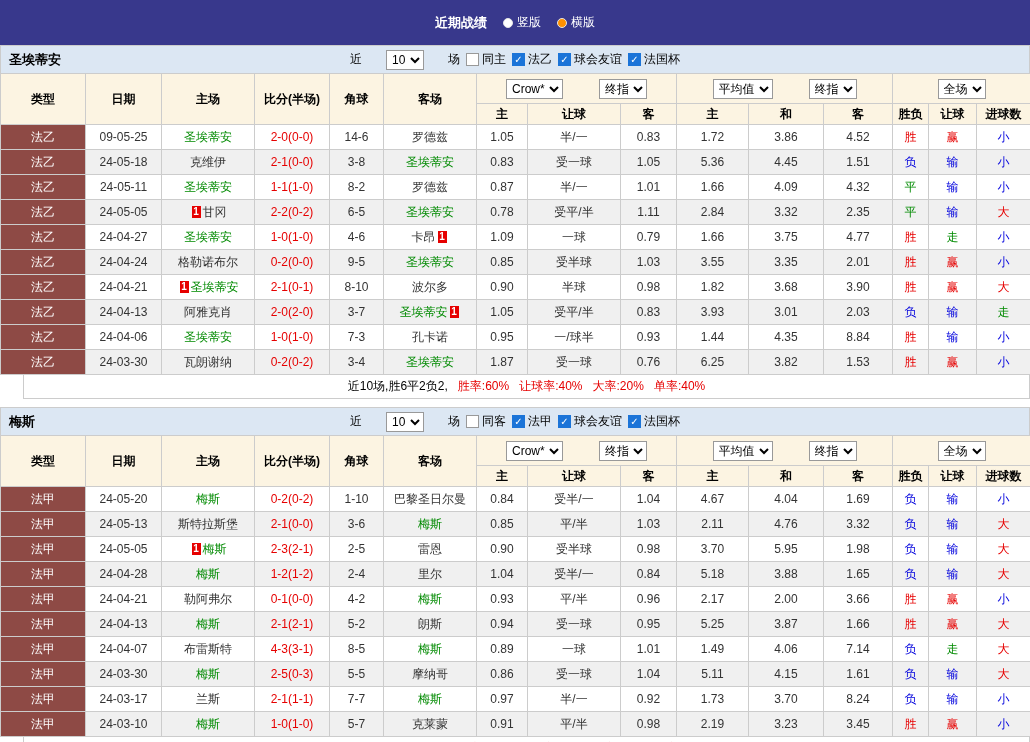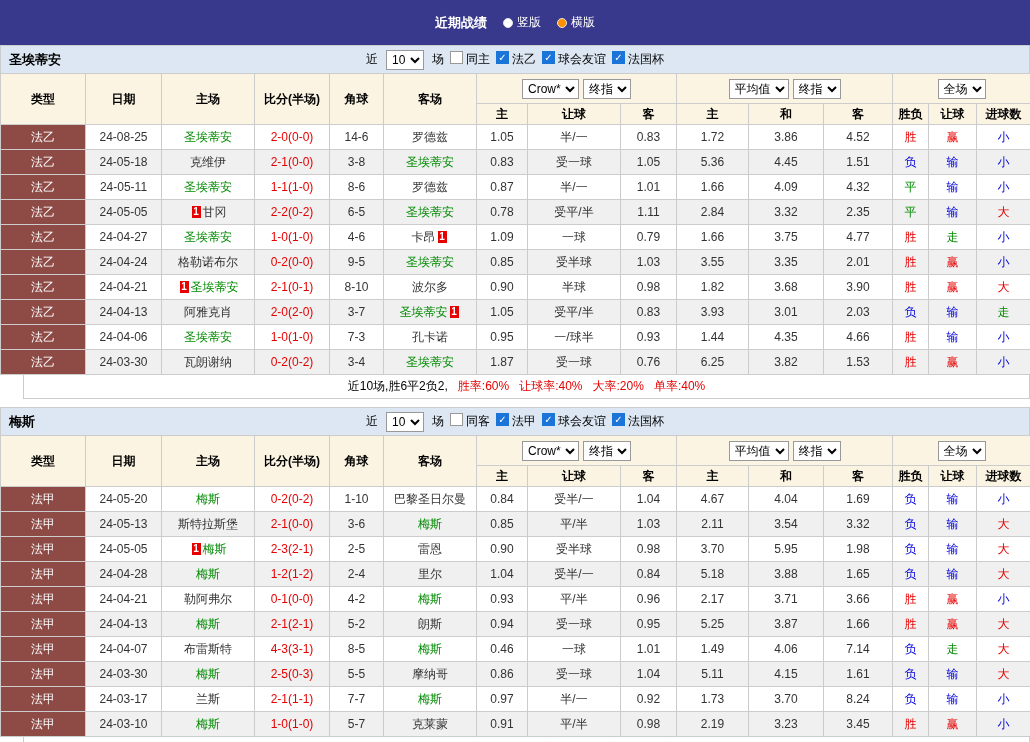--- a/index.html
+++ b/index.html
@@ -22,23 +22,23 @@
     height:28px; background:var(--section-header-bg,#dce7f3);
     border:1px solid var(--border,#ccc); border-bottom:none;
     position:relative; display:flex; align-items:center;
   }
   .team-name { font-weight:bold; font-size:13px; color:#000; padding-left:8px; position:relative; z-index:2; }
   .filters {
     position:absolute; left:0; top:0; right:0; bottom:0;
     display:flex; align-items:center; justify-content:center; gap:6px; z-index:1; color:#000;
   }
   .filters select, .sel-cell select {
-    height:20px; font-size:12px; border:1px solid #999; background:#fff; margin:0 2px; padding:0 1px;
-  }
-  .cb-label { display:flex; gap:3px; cursor:pointer; }
+    height:20px; font-size:12px; border:1px solid #999; background:#fff; margin:0 18px; padding:0 1px;
+  }
+  .cb-label { display:flex; align-items:center; gap:3px; cursor:pointer; }
   .cb {
     width:13px; height:13px; border:1px solid #999; background:#fff;
     display:flex; align-items:center; justify-content:center;
     font-size:10px; line-height:1; color:#fff;
   }
   .cb.checked { background:var(--cb-blue,#1b74d8); border-color:var(--cb-blue,#1b74d8); }
   table { width:1030px; border-collapse:collapse; table-layout:fixed; }
   th, td {
     border:1px solid var(--border,#ccc); text-align:center;
     white-space:nowrap; overflow:hidden; padding:0;
@@ -144,21 +144,21 @@
             <th>和</th>
             <th>客</th>
             <th>胜负</th>
             <th>让球</th>
             <th>进球数</th>
           </tr>
         </thead>
         <tbody>
           <tr class="">
             <td class="type">法乙</td>
-            <td>24-08-25</td>
+            <td>09-05-25</td>
             <td><span class="focus">圣埃蒂安</span></td>
             <td class="score">2-0(0-0)</td>
             <td>14-6</td>
             <td><span class="">罗德兹</span></td>
             <td>1.05</td>
             <td>半/一</td>
             <td>0.83</td>
             <td>1.72</td>
             <td>3.86</td>
             <td>4.52</td>
@@ -181,21 +181,21 @@
             <td>1.51</td>
             <td class="c-blue">负</td>
             <td class="c-blue">输</td>
             <td class="c-blue">小</td>
           </tr>
           <tr class="">
             <td class="type">法乙</td>
             <td>24-05-11</td>
             <td><span class="focus">圣埃蒂安</span></td>
             <td class="score">1-1(1-0)</td>
-            <td>8-6</td>
+            <td>8-2</td>
             <td><span class="">罗德兹</span></td>
             <td>0.87</td>
             <td>半/一</td>
             <td>1.01</td>
             <td>1.66</td>
             <td>4.09</td>
             <td>4.32</td>
             <td class="c-green">平</td>
             <td class="c-blue">输</td>
             <td class="c-blue">小</td>
@@ -290,21 +290,21 @@
             <td>24-04-06</td>
             <td><span class="focus">圣埃蒂安</span></td>
             <td class="score">1-0(1-0)</td>
             <td>7-3</td>
             <td><span class="">孔卡诺</span></td>
             <td>0.95</td>
             <td>一/球半</td>
             <td>0.93</td>
             <td>1.44</td>
             <td>4.35</td>
-            <td>4.66</td>
+            <td>8.84</td>
             <td class="c-red">胜</td>
             <td class="c-blue">输</td>
             <td class="c-blue">小</td>
           </tr>
           <tr class="alt">
             <td class="type">法乙</td>
             <td>24-03-30</td>
             <td><span class="">瓦朗谢纳</span></td>
             <td class="score">0-2(0-2)</td>
             <td>3-4</td>
@@ -418,21 +418,21 @@
             <td class="type">法甲</td>
             <td>24-05-13</td>
             <td><span class="">斯特拉斯堡</span></td>
             <td class="score">2-1(0-0)</td>
             <td>3-6</td>
             <td><span class="focus">梅斯</span></td>
             <td>0.85</td>
             <td>平/半</td>
             <td>1.03</td>
             <td>2.11</td>
-            <td>3.54</td>
+            <td>4.76</td>
             <td>3.32</td>
             <td class="c-blue">负</td>
             <td class="c-blue">输</td>
             <td class="c-red">大</td>
           </tr>
           <tr class="">
             <td class="type">法甲</td>
             <td>24-05-05</td>
             <td><span class="focus"><span class="card">1</span>梅斯</span></td>
             <td class="score">2-3(2-1)</td>
@@ -469,21 +469,21 @@
             <td class="type">法甲</td>
             <td>24-04-21</td>
             <td><span class="">勒阿弗尔</span></td>
             <td class="score">0-1(0-0)</td>
             <td>4-2</td>
             <td><span class="focus">梅斯</span></td>
             <td>0.93</td>
             <td>平/半</td>
             <td>0.96</td>
             <td>2.17</td>
-            <td>3.71</td>
+            <td>2.00</td>
             <td>3.66</td>
             <td class="c-red">胜</td>
             <td class="c-red">赢</td>
             <td class="c-blue">小</td>
           </tr>
           <tr class="alt">
             <td class="type">法甲</td>
             <td>24-04-13</td>
             <td><span class="focus">梅斯</span></td>
             <td class="score">2-1(2-1)</td>
@@ -499,21 +499,21 @@
             <td class="c-red">赢</td>
             <td class="c-red">大</td>
           </tr>
           <tr class="">
             <td class="type">法甲</td>
             <td>24-04-07</td>
             <td><span class="">布雷斯特</span></td>
             <td class="score">4-3(3-1)</td>
             <td>8-5</td>
             <td><span class="focus">梅斯</span></td>
-            <td>0.46</td>
+            <td>0.89</td>
             <td>一球</td>
             <td>1.01</td>
             <td>1.49</td>
             <td>4.06</td>
             <td>7.14</td>
             <td class="c-blue">负</td>
             <td class="c-green">走</td>
             <td class="c-red">大</td>
           </tr>
           <tr class="alt">

